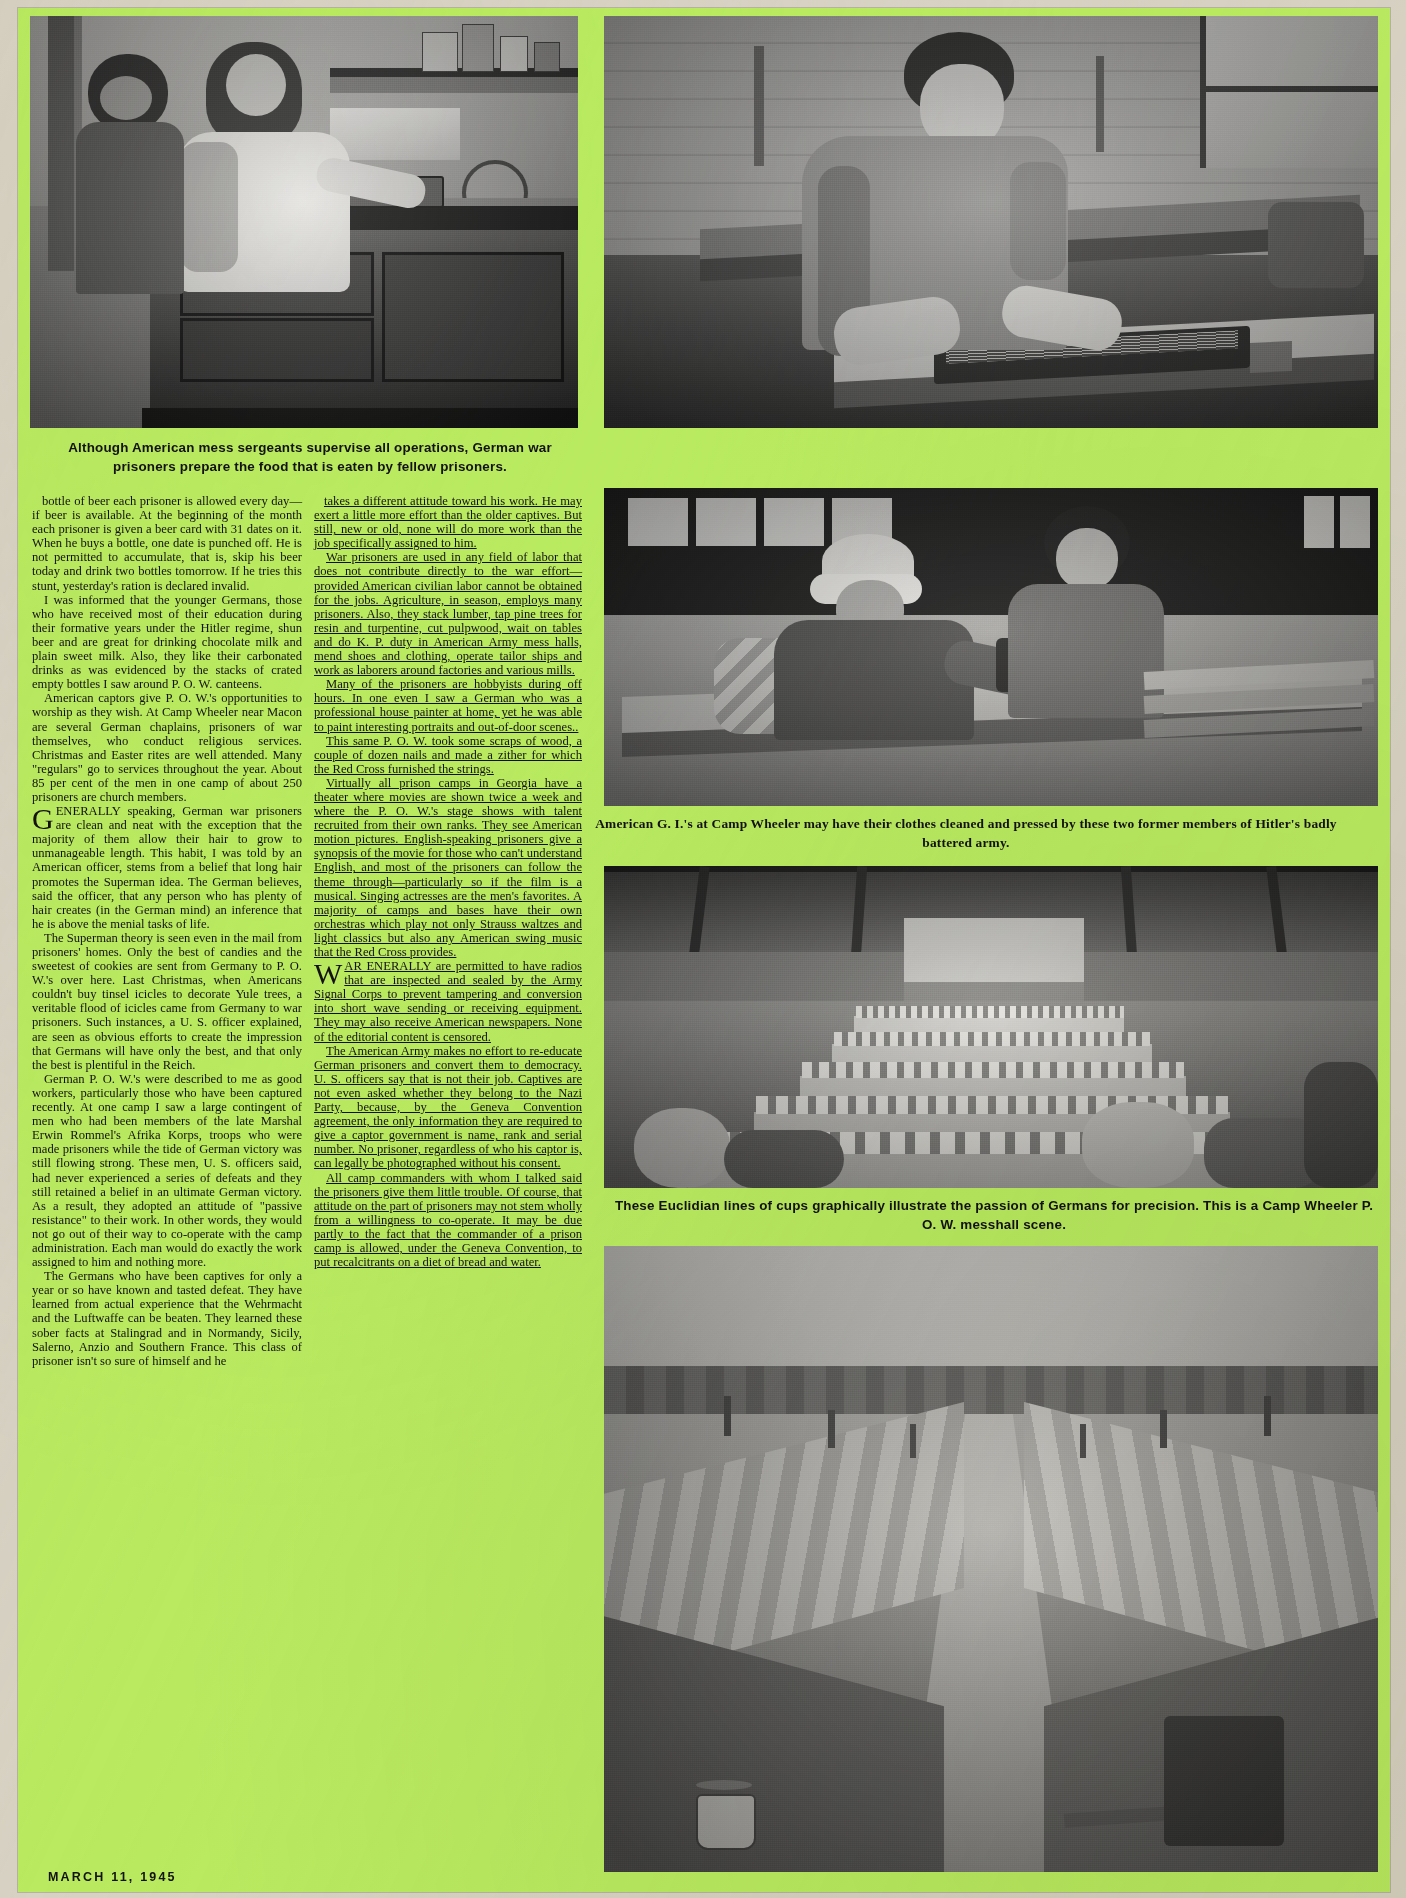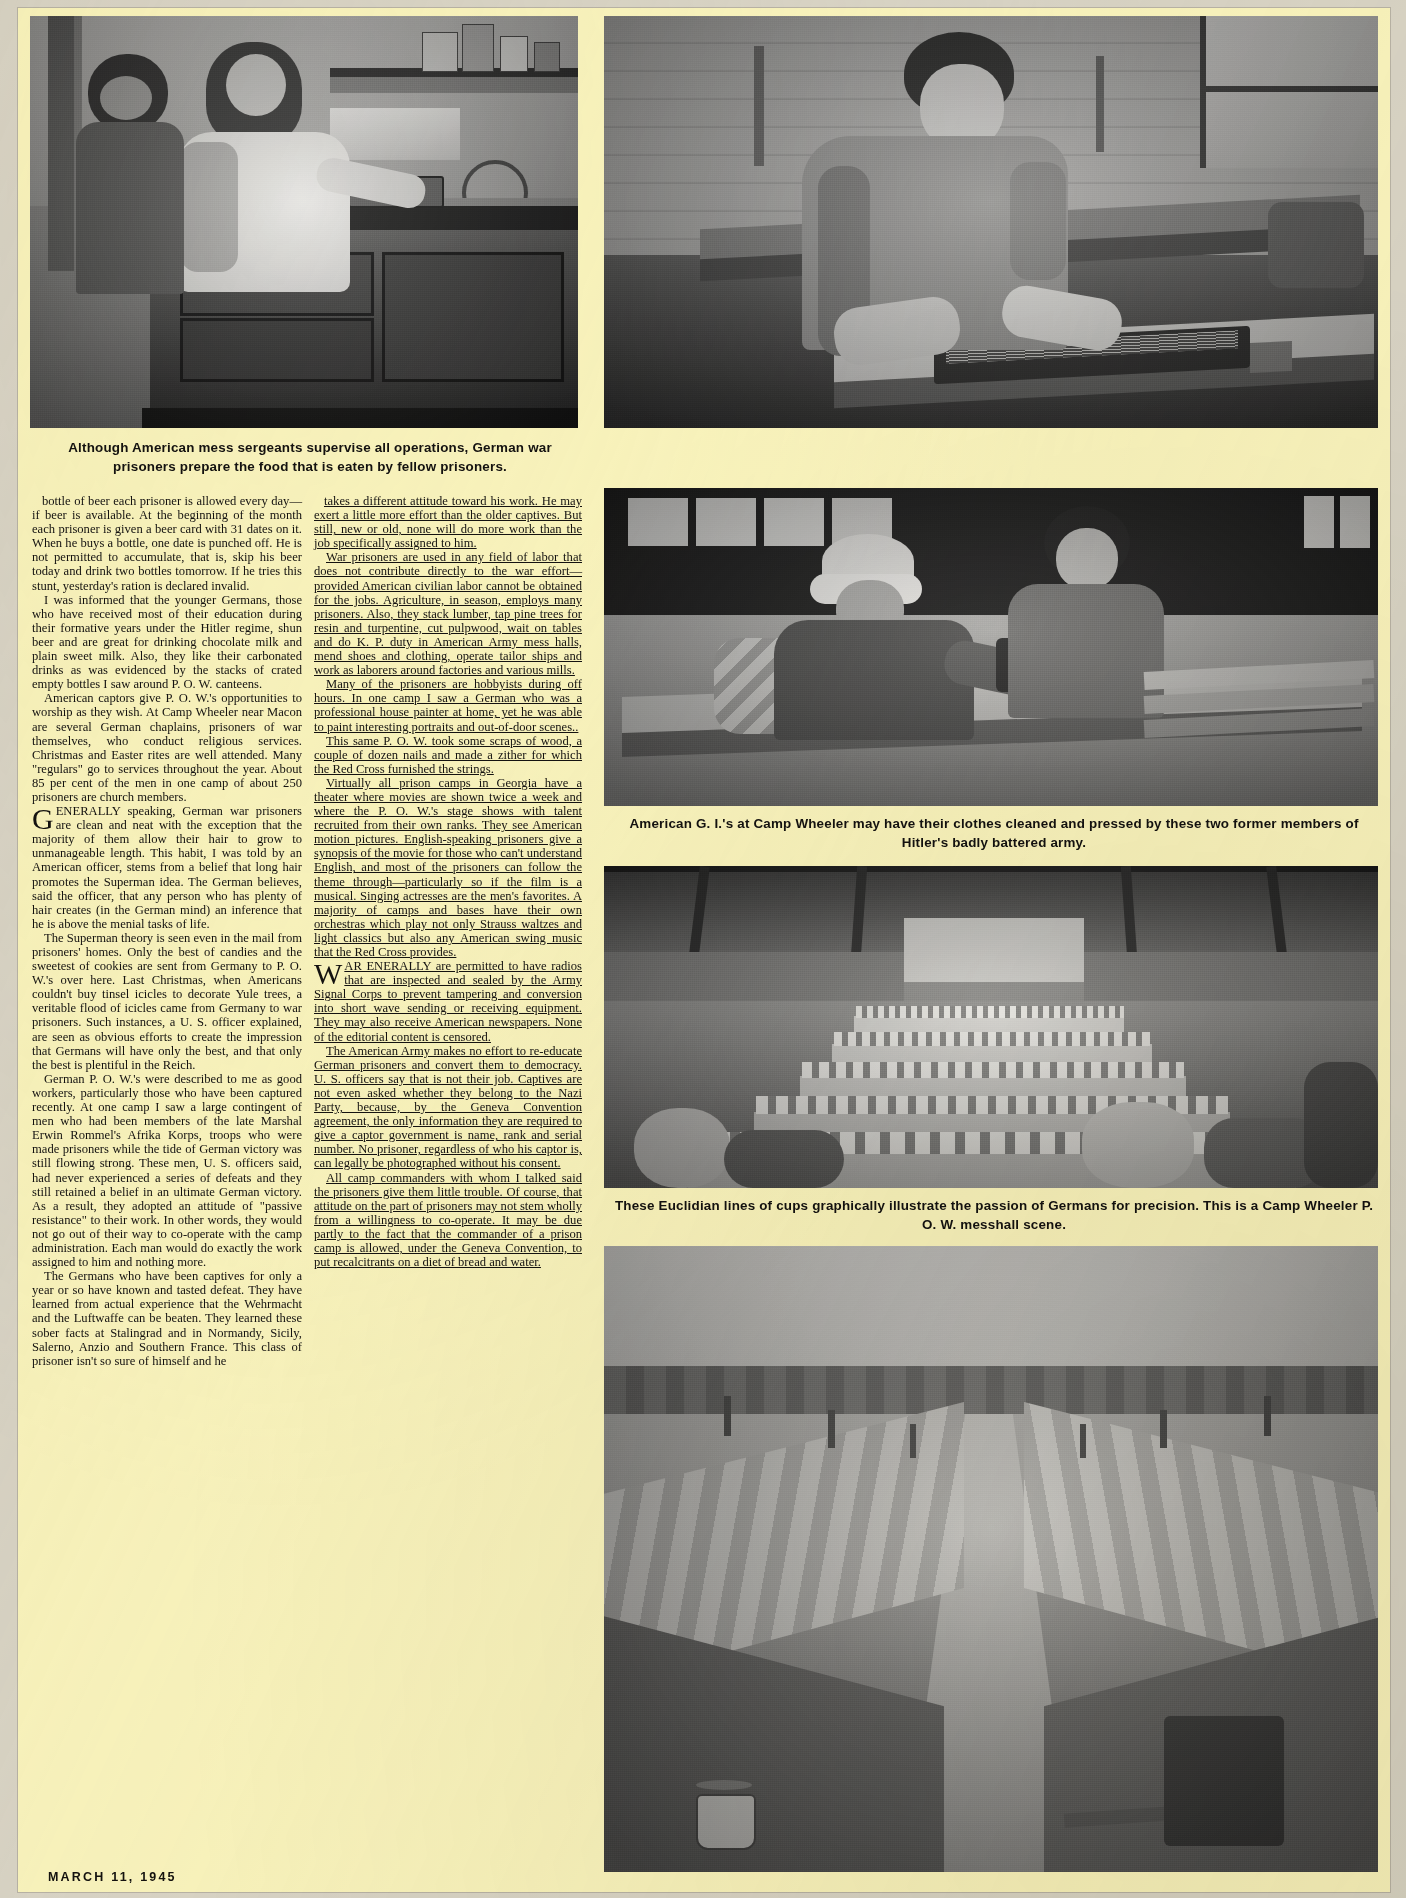--- a/index.html
+++ b/index.html
@@ -29,21 +29,21 @@
     z-index: 30;
     mix-blend-mode: multiply;
     opacity: .55;
   }
   .sheet {
     position: absolute;
     left: 18px;
     top: 8px;
     width: 1372px;
     height: 1884px;
-    background: #fef9c3;
+    background: #bef264;
     box-shadow: 0 0 0 1px rgba(90,85,70,0.25);
   }
 
   
   .photo {
     position: absolute;
     overflow: hidden;
     background: #8e8b82;
     filter: grayscale(100%) contrast(108%);
   }
@@ -231,21 +231,21 @@
         <span class="dropcap">G</span><span>ENERALLY speaking, German war prisoners are clean and neat with the exception that the majority of them allow their hair to grow to unmanageable length. This habit, I was told by an American officer, stems from a belief that long hair promotes the Superman idea. The German believes, said the officer, that any person who has plenty of hair creates (in the German mind) an inference that he is above the menial tasks of life.</span>
       </p>
       <p>The Superman theory is seen even in the mail from prisoners' homes. Only the best of candies and the sweetest of cookies are sent from Germany to P. O. W.'s over here. Last Christmas, when Americans couldn't buy tinsel icicles to decorate Yule trees, a veritable flood of icicles came from Germany to war prisoners. Such instances, a U. S. officer explained, are seen as obvious efforts to create the impression that Germans will have only the best, and that only the best is plentiful in the Reich.</p>
       <p>German P. O. W.'s were described to me as good workers, particularly those who have been captured recently. At one camp I saw a large contingent of men who had been members of the late Marshal Erwin Rommel's Afrika Korps, troops who were made prisoners while the tide of German victory was still flowing strong. These men, U. S. officers said, had never experienced a series of defeats and they still retained a belief in an ultimate German victory. As a result, they adopted an attitude of "passive resistance" to their work. In other words, they would not go out of their way to co-operate with the camp administration. Each man would do exactly the work assigned to him and nothing more.</p>
       <p>The Germans who have been captives for only a year or so have known and tasted defeat. They have learned from actual experience that the Wehrmacht and the Luftwaffe can be beaten. They learned these sober facts at Stalingrad and in Normandy, Sicily, Salerno, Anzio and Southern France. This class of prisoner isn't so sure of himself and he</p>
     </div>
 
     <div class="col" style="left:296px; top:486px; width:268px; height:1000px;text-decoration:underline;">
       <p class="first">takes a different attitude toward his work. He may exert a little more effort than the older captives. But still, new or old, none will do more work than the job specifically assigned to him.</p>
       <p>War prisoners are used in any field of labor that does not contribute directly to the war effort—provided American civilian labor cannot be obtained for the jobs. Agriculture, in season, employs many prisoners. Also, they stack lumber, tap pine trees for resin and turpentine, cut pulpwood, wait on tables and do K. P. duty in American Army mess halls, mend shoes and clothing, operate tailor ships and work as laborers around factories and various mills.</p>
-      <p>Many of the prisoners are hobbyists during off hours. In one camp I saw a German who was a professional house painter at home, yet he was able to paint interesting portraits and out-of-door scenes..</p>
+      <p>Many of the prisoners are hobbyists during off hours. In one even I saw a German who was a professional house painter at home, yet he was able to paint interesting portraits and out-of-door scenes..</p>
       <p>This same P. O. W. took some scraps of wood, a couple of dozen nails and made a zither for which the Red Cross furnished the strings.</p>
       <p>Virtually all prison camps in Georgia have a theater where movies are shown twice a week and where the P. O. W.'s stage shows with talent recruited from their own ranks. They see American motion pictures. English-speaking prisoners give a synopsis of the movie for those who can't understand English, and most of the prisoners can follow the theme through—particularly so if the film is a musical. Singing actresses are the men's favorites. A majority of camps and bases have their own orchestras which play not only Strauss waltzes and light classics but also any American swing music that the Red Cross provides.</p>
       <p class="dropcap-para" style="text-indent:0;">
         <span class="dropcap">W</span><span>AR ENERALLY are permitted to have radios that are inspected and sealed by the Army Signal Corps to prevent tampering and conversion into short wave sending or receiving equipment. They may also receive American newspapers. None of the editorial content is censored.</span>
       </p>
       <p>The American Army makes no effort to re-educate German prisoners and convert them to democracy. U. S. officers say that is not their job. Captives are not even asked whether they belong to the Nazi Party, because, by the Geneva Convention agreement, the only information they are required to give a captor government is name, rank and serial number. No prisoner, regardless of who his captor is, can legally be photographed without his consent.</p>
       <p>All camp commanders with whom I talked said the prisoners give them little trouble. Of course, that attitude on the part of prisoners may not stem wholly from a willingness to co-operate. It may be due partly to the fact that the commander of a prison camp is allowed, under the Geneva Convention, to put recalcitrants on a diet of bread and water.</p>
     </div>
 
 
@@ -281,21 +281,21 @@
         <div class="b" style="left:404px;top:96px;width:156px;height:134px;border-radius:30px 30px 6px 6px;background:#7f7b72;"></div>
 
         <div class="b" style="left:540px;top:178px;width:230px;height:18px;background:#cfcabd;transform:rotate(-3deg);"></div>
         <div class="b" style="left:540px;top:202px;width:230px;height:18px;background:#b9b5ab;transform:rotate(-3deg);"></div>
         <div class="b" style="left:540px;top:226px;width:230px;height:18px;background:#a39f96;transform:rotate(-3deg);"></div>
       </div>
       <div class="grain"></div>
         <div class="vig"></div>
     </div>
 
-    <div class="cap cap-left" style="left:592px; top:806px; width:768px;">American G. I.'s at Camp Wheeler may have their clothes cleaned and pressed by these two former members of Hitler's badly battered army.</div>
+    <div class="cap cap-left" style="left:564px; top:806px; width:768px;font-family:Liberation Serif, serif;">American G. I.'s at Camp Wheeler may have their clothes cleaned and pressed by these two former members of Hitler's badly battered army.</div>
 
     <div class="photo p4" style="left:586px; top:858px; width:774px; height:322px;">
       <div class="sc">
 
         <div class="b" style="left:0;top:0;width:100%;height:30%;background:linear-gradient(180deg,#4e4a44,#7d7970);"></div>
         <div class="b" style="left:0;top:0;width:100%;height:6px;background:#2c2a26;"></div>
         <div class="b" style="left:90px;top:0;width:10px;height:96px;background:#3b3833;transform:rotate(7deg);"></div>
         <div class="b" style="left:250px;top:0;width:10px;height:92px;background:#3b3833;transform:rotate(4deg);"></div>
         <div class="b" style="left:520px;top:0;width:10px;height:92px;background:#3b3833;transform:rotate(-4deg);"></div>
         <div class="b" style="left:668px;top:0;width:10px;height:96px;background:#3b3833;transform:rotate(-7deg);"></div>

